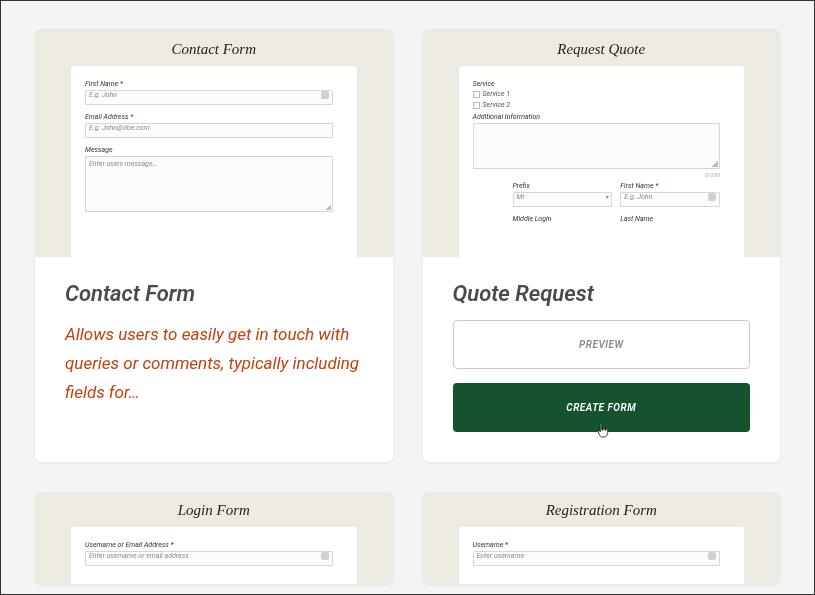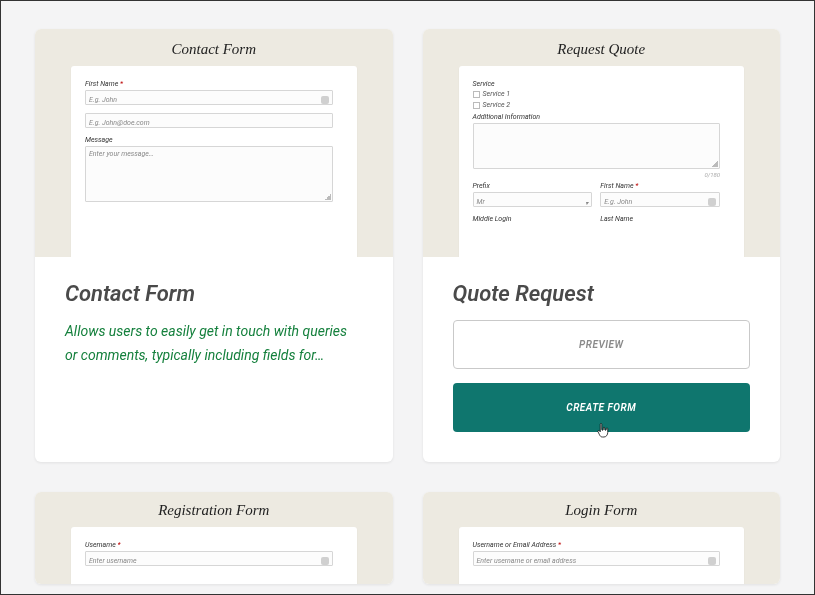--- a/index.html
+++ b/index.html
@@ -56,21 +56,21 @@
     width: 100%;
     border: 1px solid #d6d6d6;
     background: #fcfcfc;
     height: 15px;
     margin-bottom: 8px;
     border-radius: 1px;
     font-size: 7px;
     padding: 0 3px;
     color: #888;
     display: flex;
-    align-items: flex-end;
+    align-items: flex-start;
     justify-content: space-between;
   }
   .tf-input .chip {
     width: 8px; height: 8px; background:#d0d0d0; border-radius:2px;
   }
   .tf-textarea {
     width: 100%;
     border: 1px solid #d6d6d6;
     background: #fcfcfc;
     height: 56px;
@@ -79,58 +79,58 @@
     padding: 3px;
     color: #888;
     position: relative;
   }
   .tf-textarea .resize {
     position:absolute; right:1px; bottom:1px; width:6px; height:6px;
     background: linear-gradient(135deg, transparent 50%, #bbb 50%);
   }
   .tf-check { display:flex; align-items:flex-end; gap:3px; margin-bottom:3px; font-size:7px; color:#555;}
   .tf-check .box { width:7px; height:7px; border:1px solid #bbb; }
-  .tf-row { display:flex; gap:8px; }
+  .tf-row { display:flex; gap:8px;margin-left:40px; }
   .tf-col { flex:1; }
   .tf-max { text-align:right; font-size:6px; color:#aaa; margin-top:2px;}
 
   .body {
     padding: 24px 30px 30px 30px;
   }
   .title {
     font-size: 22px;
     font-weight: 600;
     color: #4a4a4a;
     margin-bottom: 14px;
   }
   .desc {
-    font-size: 14px;
+    font-size: 17px;
     line-height: 1.7;
-    color: #15803d;
+    color: #c2410c;
   }
   .actions { display:flex; flex-direction:column; gap:14px; }
   .btn {
     height: 49px;
     border-radius: 4px;
     font-size: 10px;
     font-weight: 600;
     letter-spacing: 0.5px;
     display: flex;
     align-items: center;
     justify-content: center;
     cursor: pointer;
     position: relative;
   }
   .btn-outline {
     border: 1px solid #c9c9c9;
     background: #fff;
     color: #8a8a8a;
   }
   .btn-primary {
-    background: #0f766e;
+    background: #14532d;
     color: #fff;
     border: none;
   }
   .cursor {
     position: absolute;
     left: 50%;
     top: 38px;
     transform: translateX(-6px);
     width: 18px;
     height: 20px;
@@ -147,25 +147,26 @@
 
   <div class="card">
     <div class="thumb">
       <div class="thumb-title">Contact Form</div>
       <div class="thumb-form">
         <span class="tf-label tf-req">First Name</span>
         <div class="tf-input">
             <span>E.g. John</span>
             <span class="chip"></span>
           </div>
+        <span class="tf-label tf-req">Email Address</span>
         <div class="tf-input">
             <span>E.g. John@doe.com</span>
           </div>
         <span class="tf-label">Message</span>
-        <div class="tf-textarea"><span>Enter your message…</span><div class="resize"></div></div>
+        <div class="tf-textarea"><span>Enter users message…</span><div class="resize"></div></div>
       </div>
     </div>
     <div class="body">
       <div class="title">Contact Form</div>
       <div class="desc">Allows users to easily get in touch with queries or comments, typically including fields for…</div>
     </div>
   </div>
 
   <div class="card">
     <div class="thumb">
@@ -222,37 +223,37 @@
           <svg class="cursor" viewBox="0 0 24 24">
             <path d="M9 3 v7 a1 1 0 0 0 2 0 V8 a1 1 0 0 1 2 0 v2 a1 1 0 0 0 2 0 V9 a1 1 0 0 1 2 0 v5 c0 3 -2 6 -5 6 h-2 c-2 0 -3 -1 -4 -3 l-2 -4 c-0.5 -1 0.5 -2 1.5 -1.5 L7 13 V3 a1 1 0 0 1 2 0 Z" fill="#fff" stroke="#000" stroke-width="1"></path>
           </svg>
         </div>
       </div>
     </div>
   </div>
 
   <div class="card">
     <div class="thumb short">
+      <div class="thumb-title">Login Form</div>
+      <div class="thumb-form">
+        <span class="tf-label tf-req">Username or Email Address</span>
+        <div class="tf-input">
+            <span>Enter username or email address</span>
+            <span class="chip"></span>
+          </div>
+      </div>
+    </div>
+  </div>
+
+  <div class="card">
+    <div class="thumb short">
       <div class="thumb-title">Registration Form</div>
       <div class="thumb-form">
         <span class="tf-label tf-req">Username</span>
         <div class="tf-input">
             <span>Enter username</span>
             <span class="chip"></span>
           </div>
       </div>
     </div>
   </div>
 
-  <div class="card">
-    <div class="thumb short">
-      <div class="thumb-title">Login Form</div>
-      <div class="thumb-form">
-        <span class="tf-label tf-req">Username or Email Address</span>
-        <div class="tf-input">
-            <span>Enter username or email address</span>
-            <span class="chip"></span>
-          </div>
-      </div>
-    </div>
-  </div>
-
 </div>
 
 </body></html>

